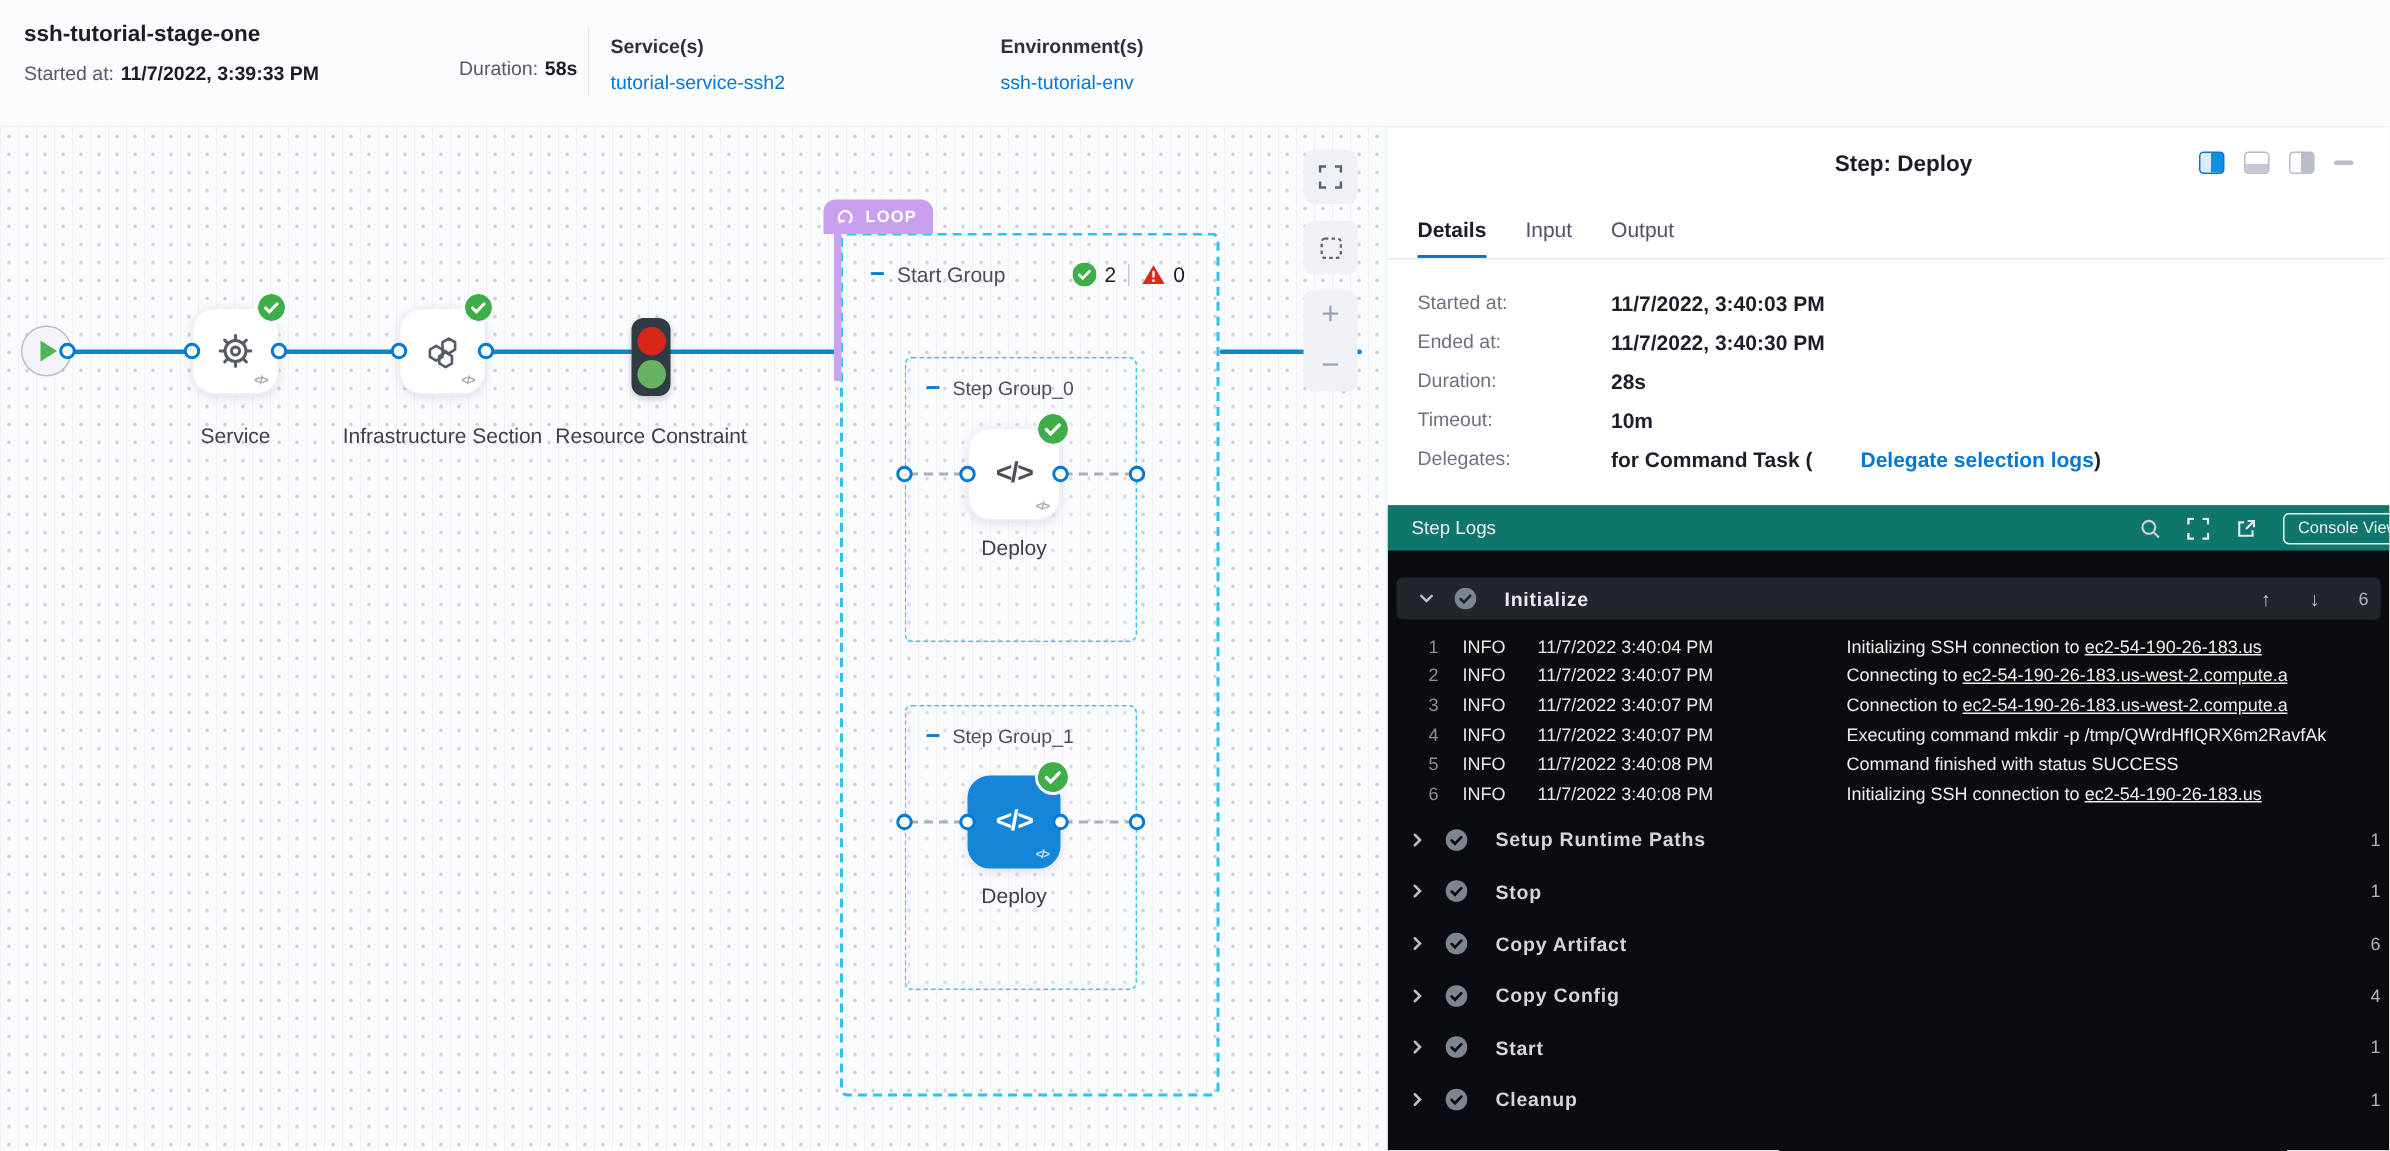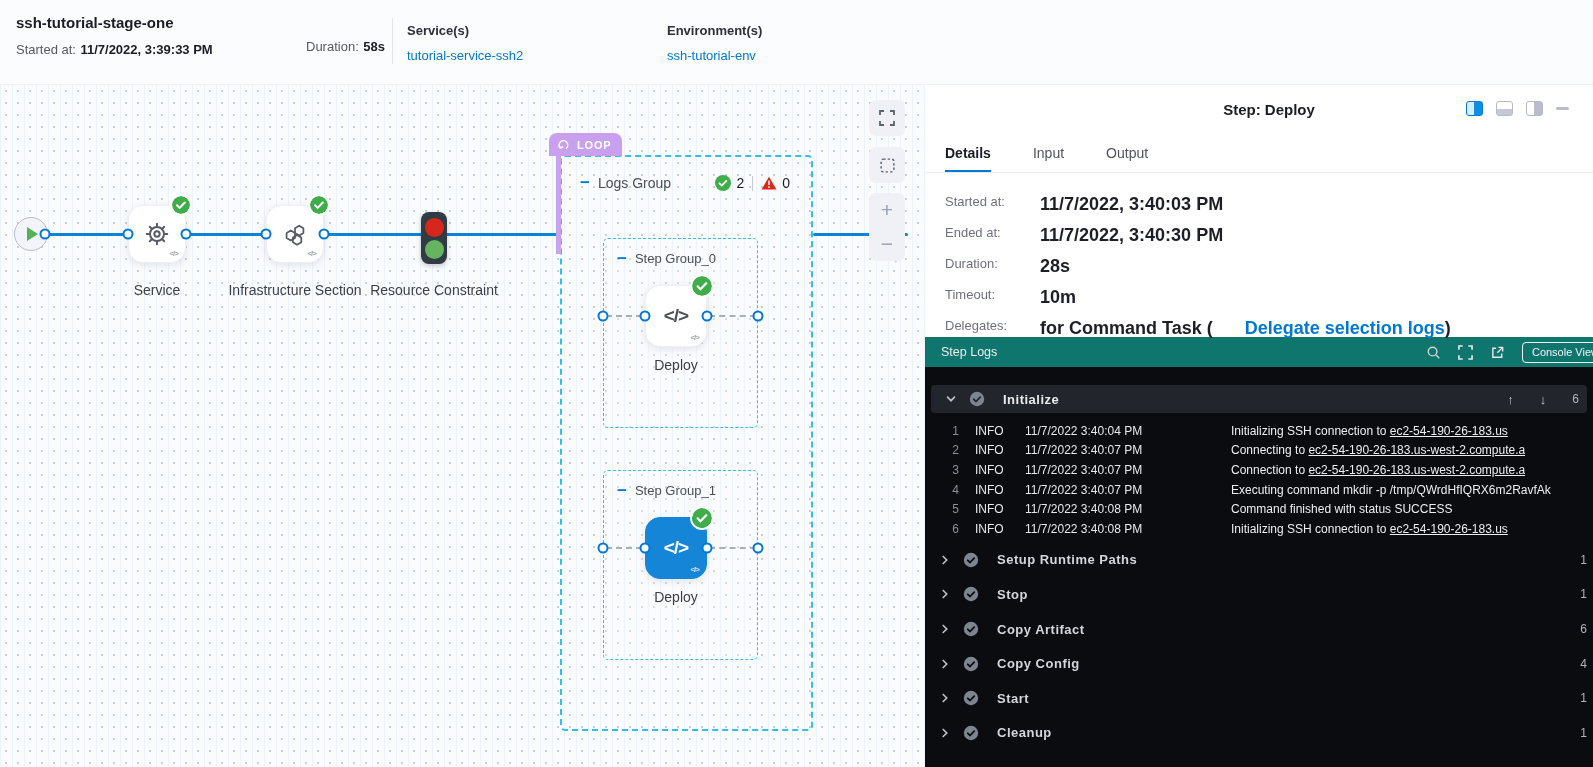--- a/index.html
+++ b/index.html
@@ -68,28 +68,28 @@
   .panel { flex:1; min-width:0; display:flex; flex-direction:column; background:#fff; overflow:hidden; }
   .panel-top { height:252px; flex:0 0 auto; position:relative; padding:16px 0 0 20px; }
   .panel-title-row { display:flex; align-items:center;justify-content:center; }
   .panel-title { font-size:15px; font-weight:bold; color:#1b1c26; }
   .layout-icons { position:absolute; right:24px; top:16px; display:flex; align-items:center; gap:13px; }
   .lic { width:17px; height:15px; border-radius:3px; cursor:pointer; }
   .lic.split-active { border:1.5px solid #0278d5; background:linear-gradient(90deg,#d9eefd 0 45%, #0d8fe2 45%); }
   .lic.bottom { border:1.5px solid #b7b9c9; background:linear-gradient(180deg,#fff 0 55%, #c6c8d6 55%); }
   .lic.right { border:1.5px solid #b7b9c9; background:linear-gradient(90deg,#fff 0 45%, #b9bcca 45%); }
   .lic-dash { width:13px; height:2.5px; background:#b9bcca; border-radius:2px; cursor:pointer; }
-  .tabs { display:flex; gap:42px; margin-top:27px; }
+  .tabs { display:flex; gap:26px; margin-top:27px; }
   .tab { font-size:14px; color:#4f5260; padding-bottom:9px; cursor:pointer; }
   .tab.active { font-weight:bold; color:#1b1c26; border-bottom:2.5px solid #0278d5; }
   .tabs-divider { position:absolute; left:0; right:0; top:87px; height:1px; background:#e8eaf0; }
   .details { margin-top:22px; }
   .drow { display:flex; margin-bottom:10px; }
   .dlabel { width:95px; font-size:13px; color:#6e7081; flex:0 0 95px; }
-  .dvalue { font-size:18px; color:#1d1e2a; font-weight:bold; }
+  .dvalue { font-size:14px; color:#1d1e2a; font-weight:bold;margin-left:34px; }
   .dlink { color:#0278d5; font-weight:bold; text-decoration:none; cursor:pointer;padding-left:32px; }
 
   .logs { flex:1; display:flex; flex-direction:column; min-height:0; background:#0b0c10; }
   .logs-bar { height:30px; flex:0 0 30px; background:#0f766e; display:flex; align-items:center; padding:0 0 0 16px; }
   .logs-title { font-size:12.5px; color:#eceef1; }
   .logs-actions { margin-left:auto; display:flex; align-items:center; gap:17px; padding-right:0; }
   .ibtn { display:flex; align-items:center; cursor:pointer; }
   .console-btn { border:1px solid #f2f3f5; color:#f2f3f5; font-size:11px; border-radius:4px; padding:3.5px 9px; white-space:nowrap; cursor:pointer; margin-right:-16px; }
   .logs-body { flex:1; font-family:Liberation Sans, sans-serif; position:relative; overflow:hidden; padding-top:18px; }
   .section-header { margin:0 6px; height:28px; background:#23252c; border-radius:4px; display:flex; align-items:center; padding:0 8px 0 14px; cursor:pointer; }
@@ -203,21 +203,21 @@
               <path d="M2 6.4l1.2 2.5 2.5-.9"></path>
           </g>
         </svg>
         <span>LOOP</span>
       </div>
       <div class="loop-bar"></div>
 
       <div class="loopbox"></div>
       <div class="sg-header">
         <span class="collapse-minus">−</span>
-        <span class="sg-title">Logs Group</span>
+        <span class="sg-title">Start Group</span>
         <span class="sg-counts">
           <svg width="16" height="16" viewBox="0 0 18 18">
             <circle cx="9" cy="9" r="9" fill="#3fae49"></circle>
               <path d="M5 9.3l2.6 2.6 5.2-5.4" stroke="#fff" stroke-width="2" fill="none" stroke-linecap="round"></path>
           </svg>
           <span class="sg-count">2</span>
           <span class="sg-sep"></span>
           <svg width="16" height="14" viewBox="0 0 16 14">
             <path d="M8 0.8L15.4 13.4H0.6z" fill="#da291c"></path>
               <rect x="7.25" y="4.6" width="1.5" height="4.4" fill="#fff"></rect>

